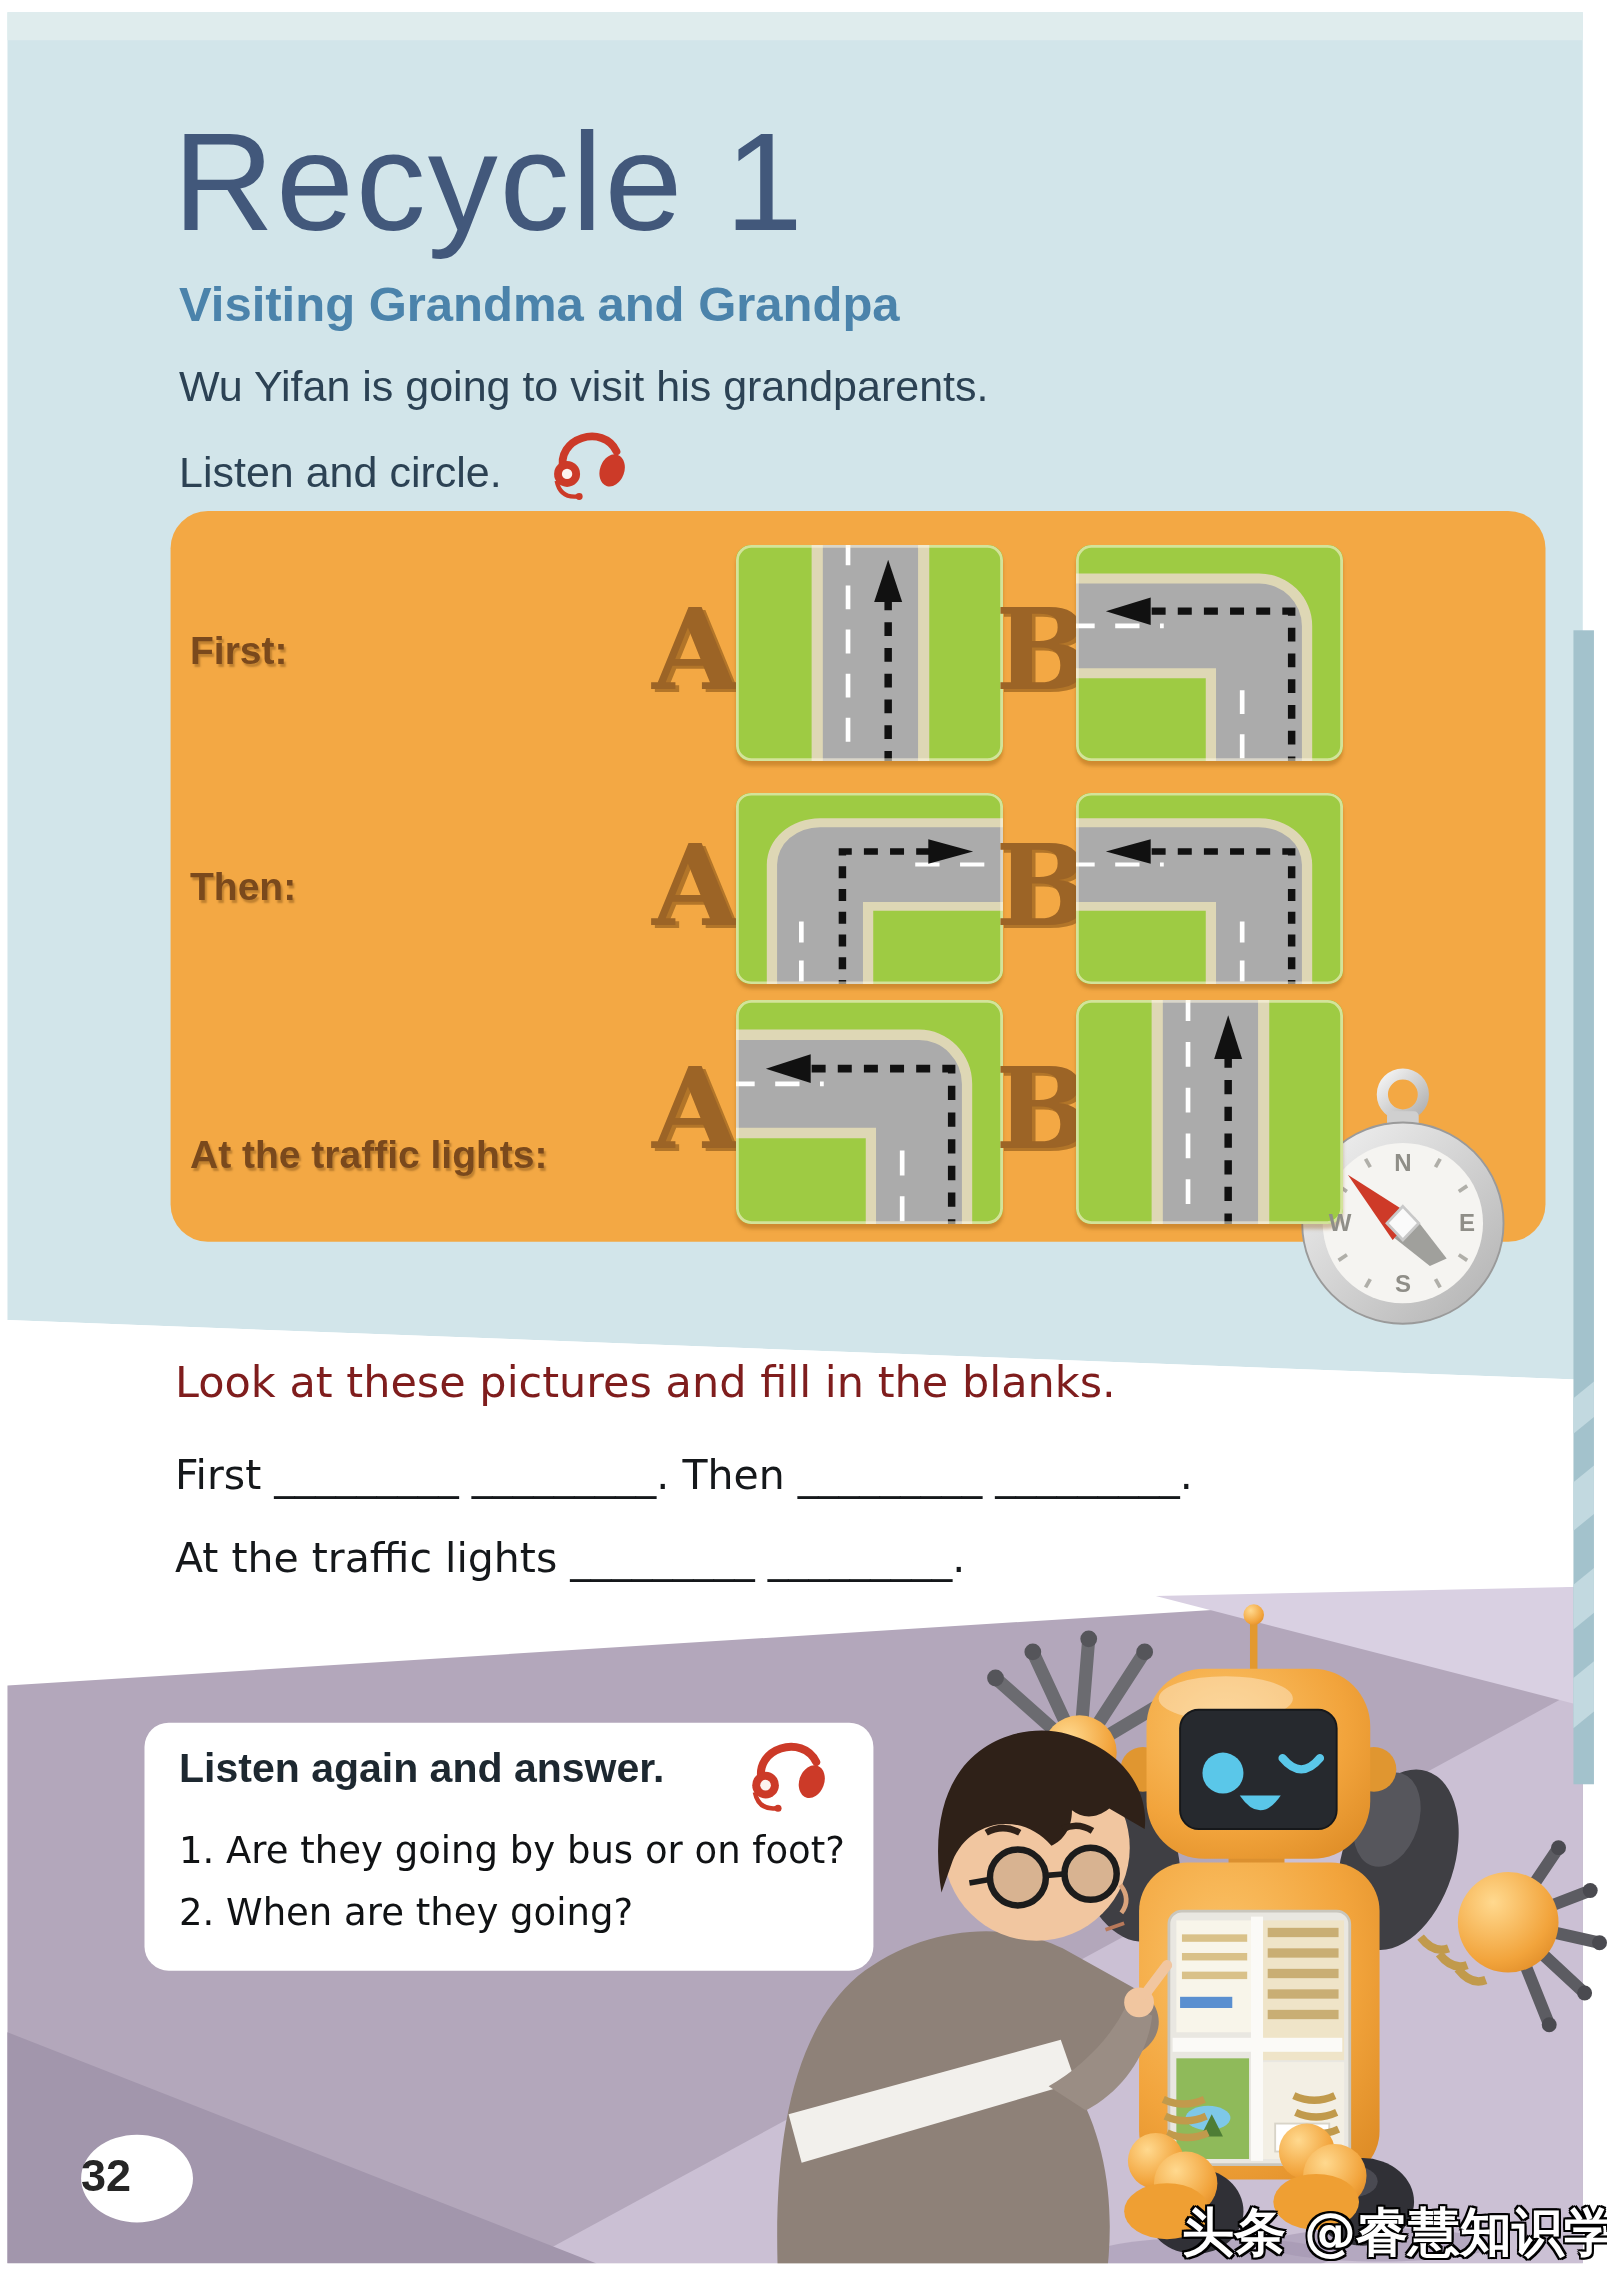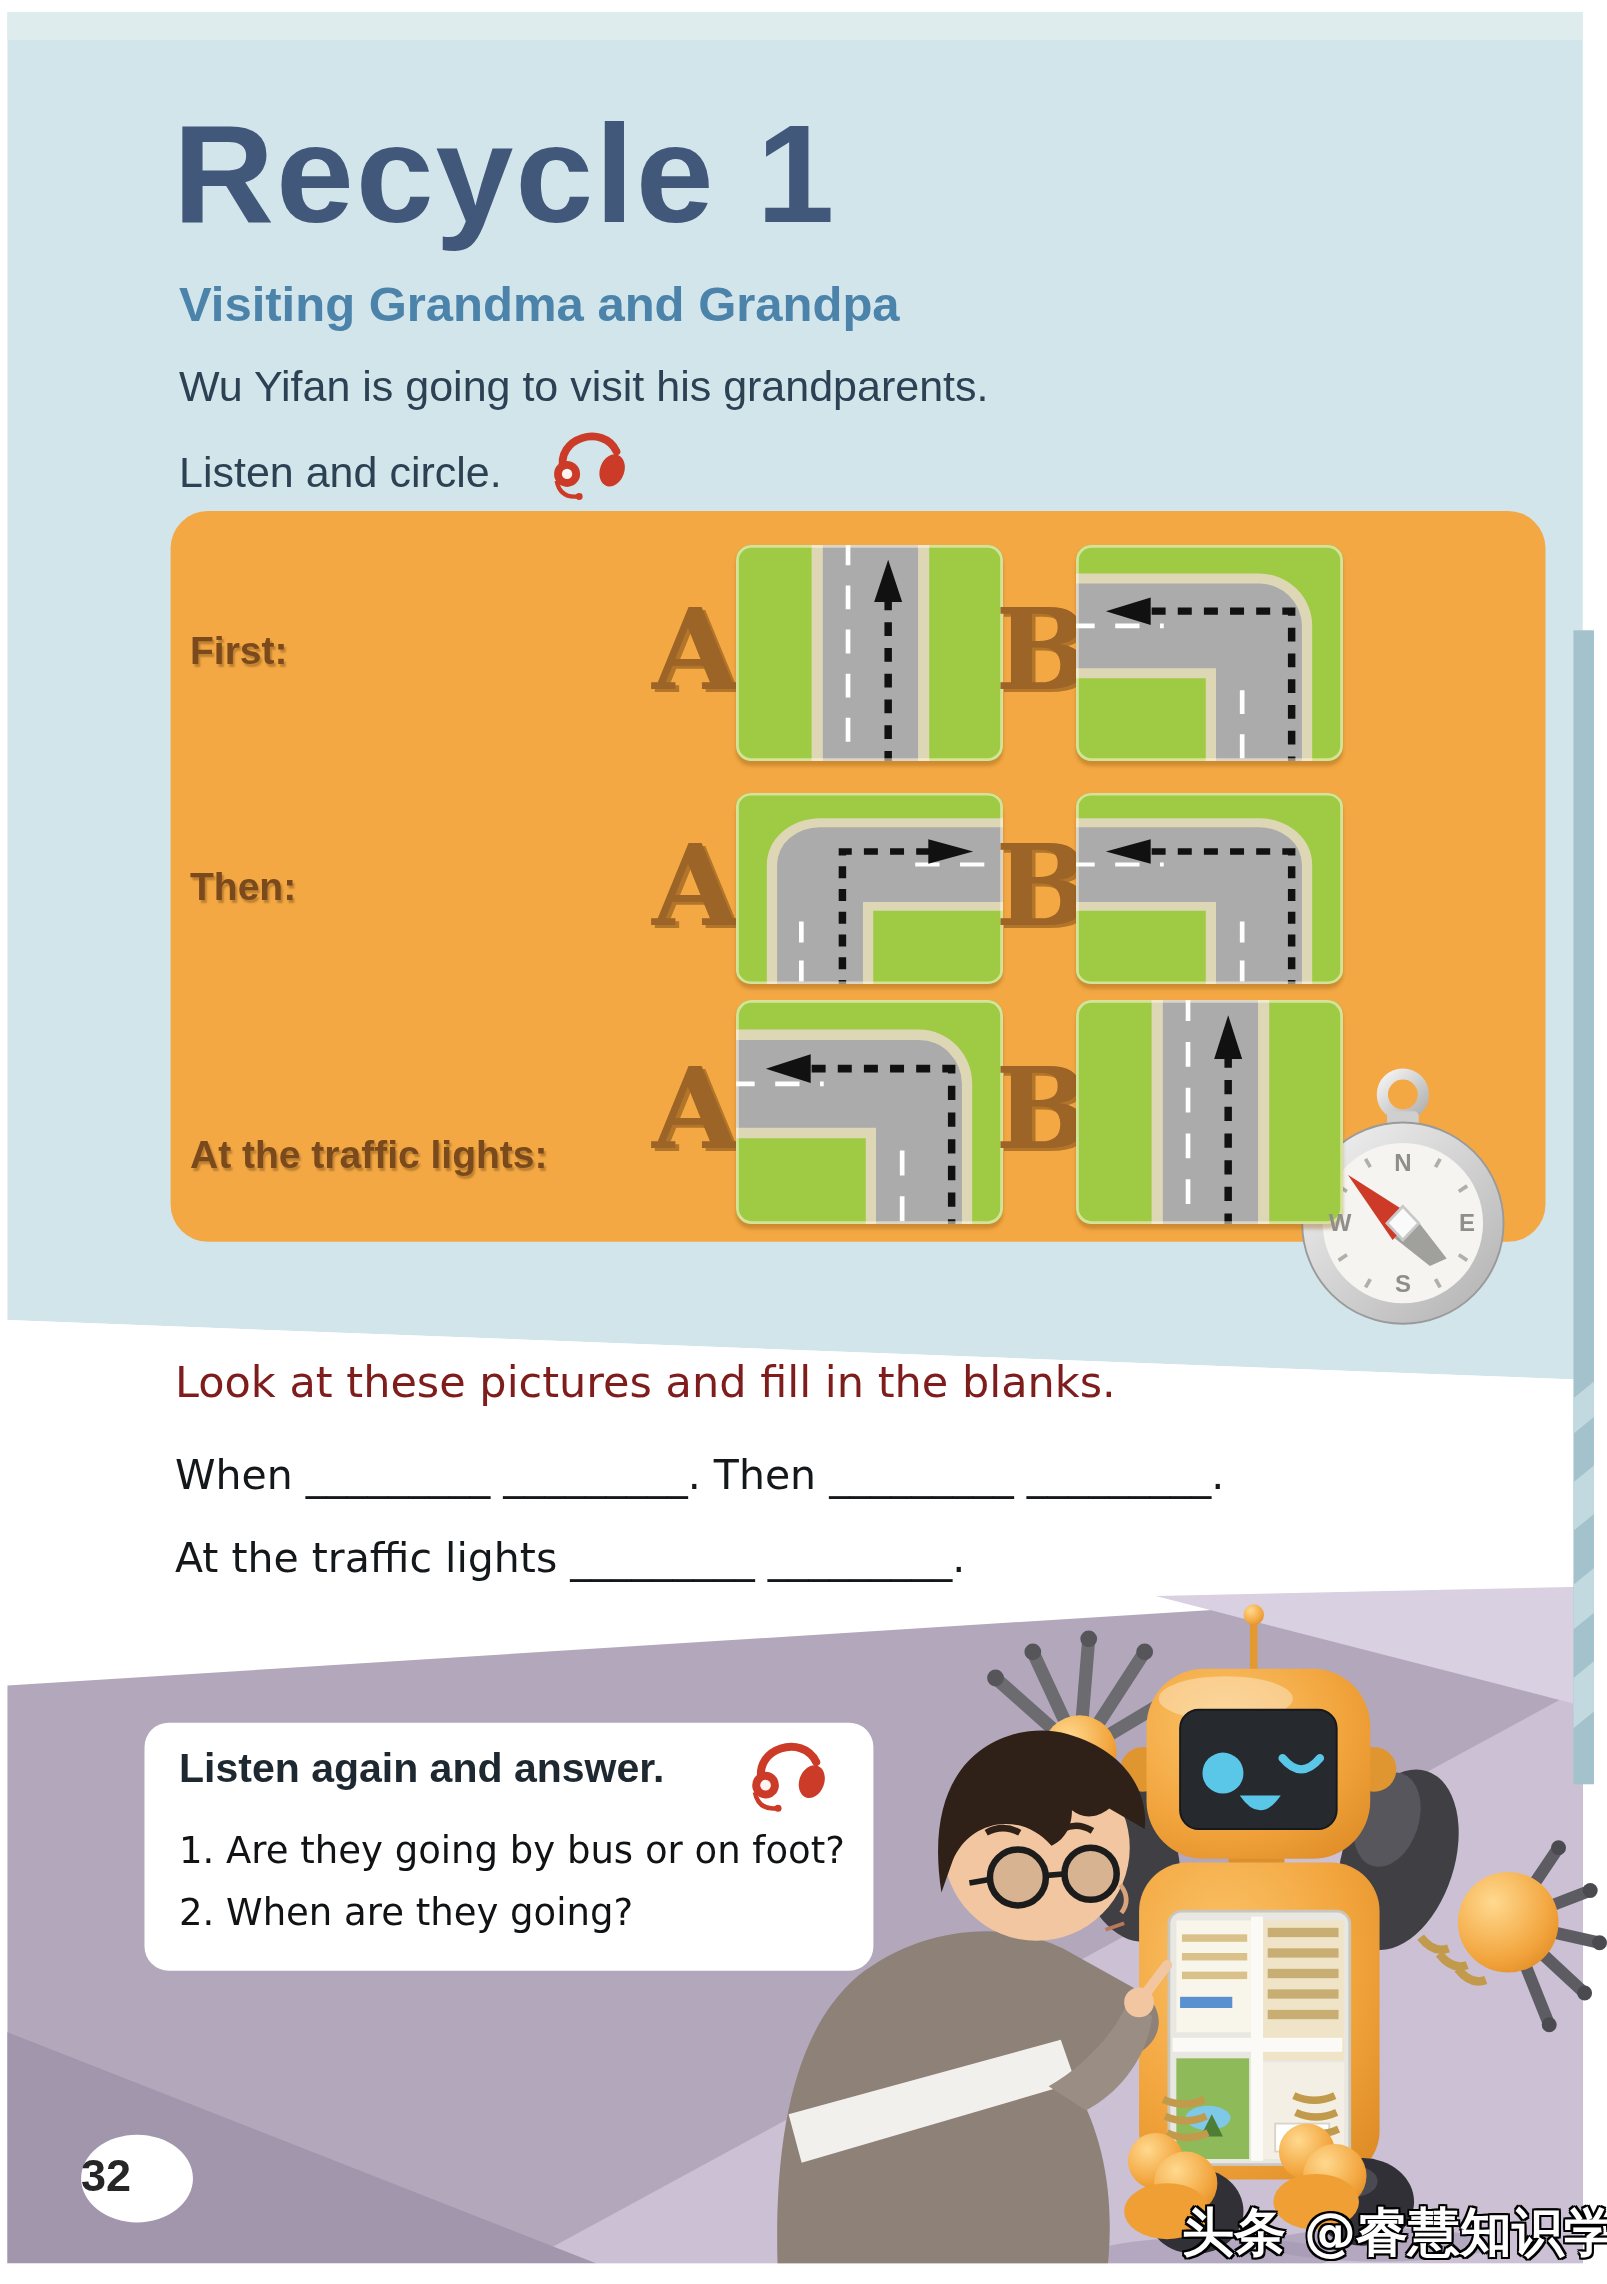--- a/index.html
+++ b/index.html
@@ -1,20 +1,20 @@
 <!DOCTYPE html>
 <html style="font-size:15px"><head>
 <meta charset="utf-8">
 <style>
   html,body{margin:0;padding:0;background:#ffffff;}
   .page{position:relative;width:1607px;height:2285px;background:#ffffff;overflow:hidden;
         font-family:"Liberation Sans", sans-serif;}
   .bg{position:absolute;left:0;top:0;}
   .t{position:absolute;white-space:nowrap;}
-  .h1{left:173px;top:93px;font-size:140px;font-weight:700;color:#42587b;letter-spacing:1.9px;}
+  .h1{left:173px;top:101px;font-size:140px;font-weight:400;color:#42587b;letter-spacing:1.9px;}
   .h2{left:179px;top:276px;font-size:49px;font-weight:600;color:#4b83ab;}
   .intro1{left:179px;top:362px;font-size:43px;font-weight:500;color:#2c4254;}
   .intro2{left:179px;top:448px;font-size:43px;font-weight:500;color:#2c4254;}
   .hp1{left:548px;top:418px;width:78px;height:91px;}
   .hp2{left:746px;top:1728px;width:80px;height:93px;}
   .hp{position:absolute;}
   .row-label{position:absolute;font-size:39px;font-weight:700;color:#7a491c;
              text-shadow:1.9px 2.8px 1.9px rgba(70,35,0,.30);}
   .opt-letter{position:absolute;width:103px;text-align:center;font-family:"DejaVu Serif", serif;
               font-size:112px;font-weight:700;color:#9c6426;line-height:1.15;
@@ -343,21 +343,21 @@
           <line x1="120" y1="-4" x2="120" y2="239" stroke="#ffffff" stroke-width="5" stroke-dasharray="26 22"></line> 
             <path d="M163 239 L163 52" fill="none" stroke="#111" stroke-width="8" stroke-dasharray="15 13"></path>
           <polygon points="163,16 148,62 178,62" fill="#111"></polygon>
       <rect x="1.5" y="1.5" width="283" height="232" rx="15" fill="none" stroke="rgba(255,248,225,0.55)" stroke-width="3"></rect>
     </g>
         </svg>
       </div>
     </div>
 
   <div class="t fillhead">Look at these pictures and fill in the blanks.</div>
-  <div class="t fill1">When _________ _________. Then _________ _________.</div>
+  <div class="t fill1">First _________ _________. Then _________ _________.</div>
   <div class="t fill2">At the traffic lights _________ _________.</div>
 
   <div class="t cardhead">Listen again and answer.</div>
   <svg class="hp hp2" viewBox="0 0 90 100">
     <path d="M18,58 C8,20 64,4 79,36" fill="none" stroke="#cc3a28" stroke-width="9" stroke-linecap="round"></path>
     <circle cx="22" cy="62" r="15" fill="#cc3a28"></circle>
       <circle cx="22" cy="62" r="6" fill="#fdf3ef"></circle>
     <ellipse cx="74" cy="58" rx="14" ry="19" fill="#cc3a28" transform="rotate(20 74 58)"></ellipse>
     <path d="M10,70 Q14,90 34,88" fill="none" stroke="#cc3a28" stroke-width="5"></path>
     <circle cx="36" cy="88" r="4" fill="#cc3a28"></circle>

